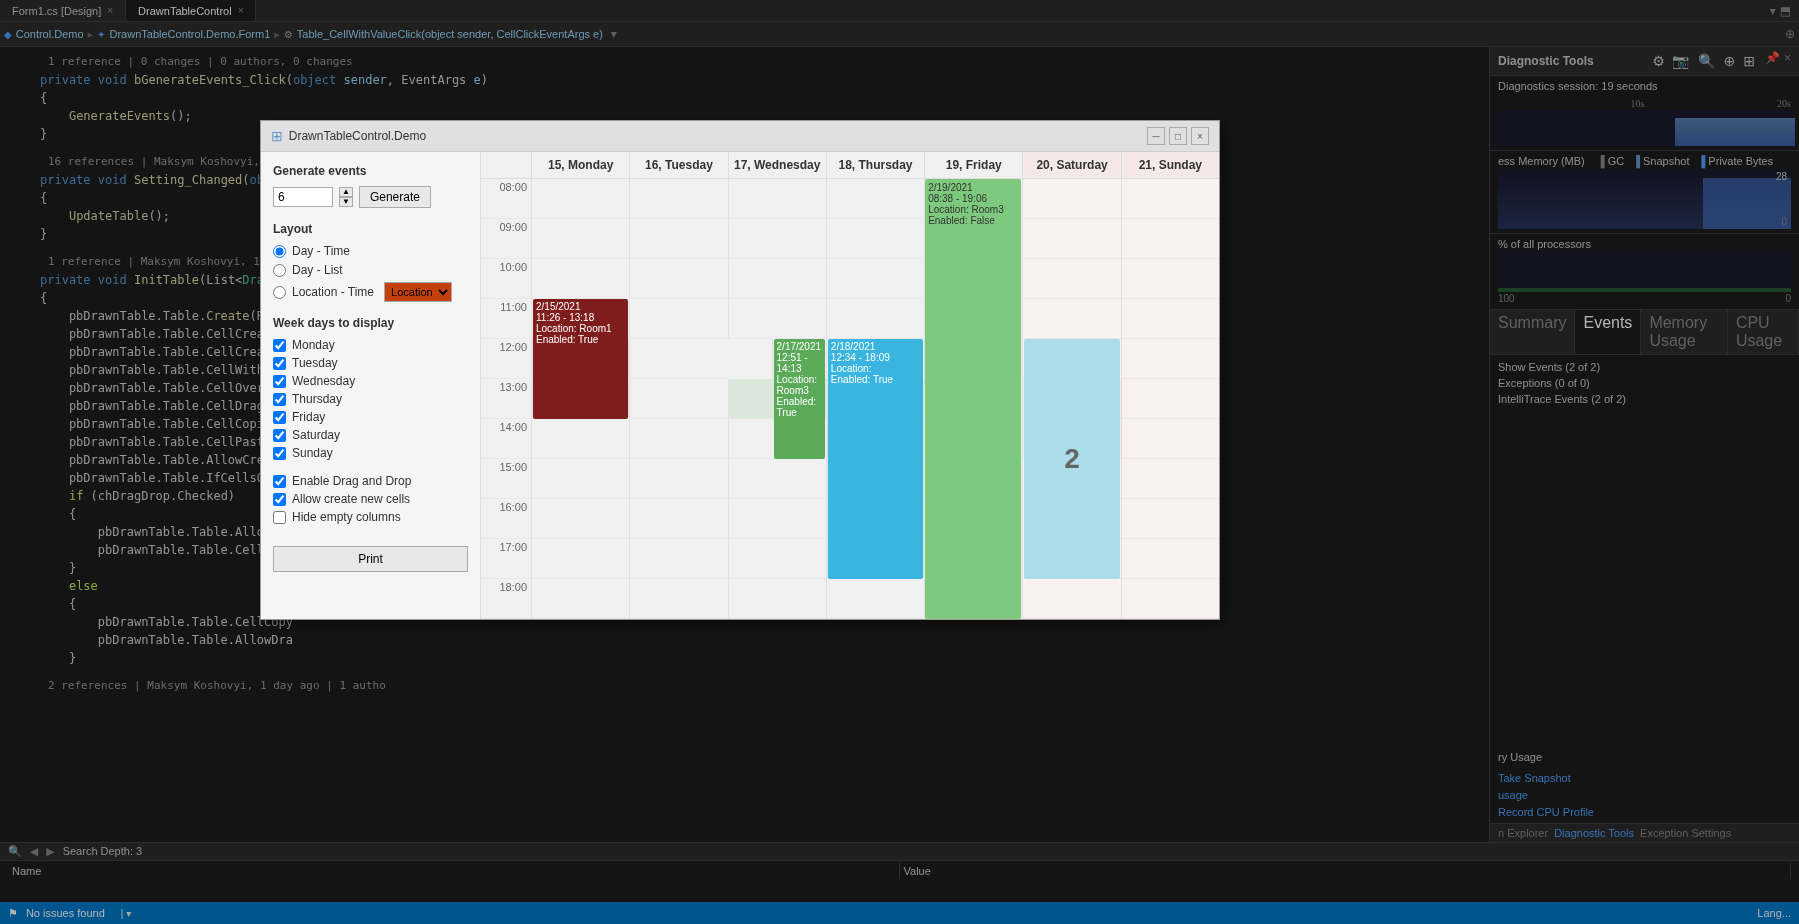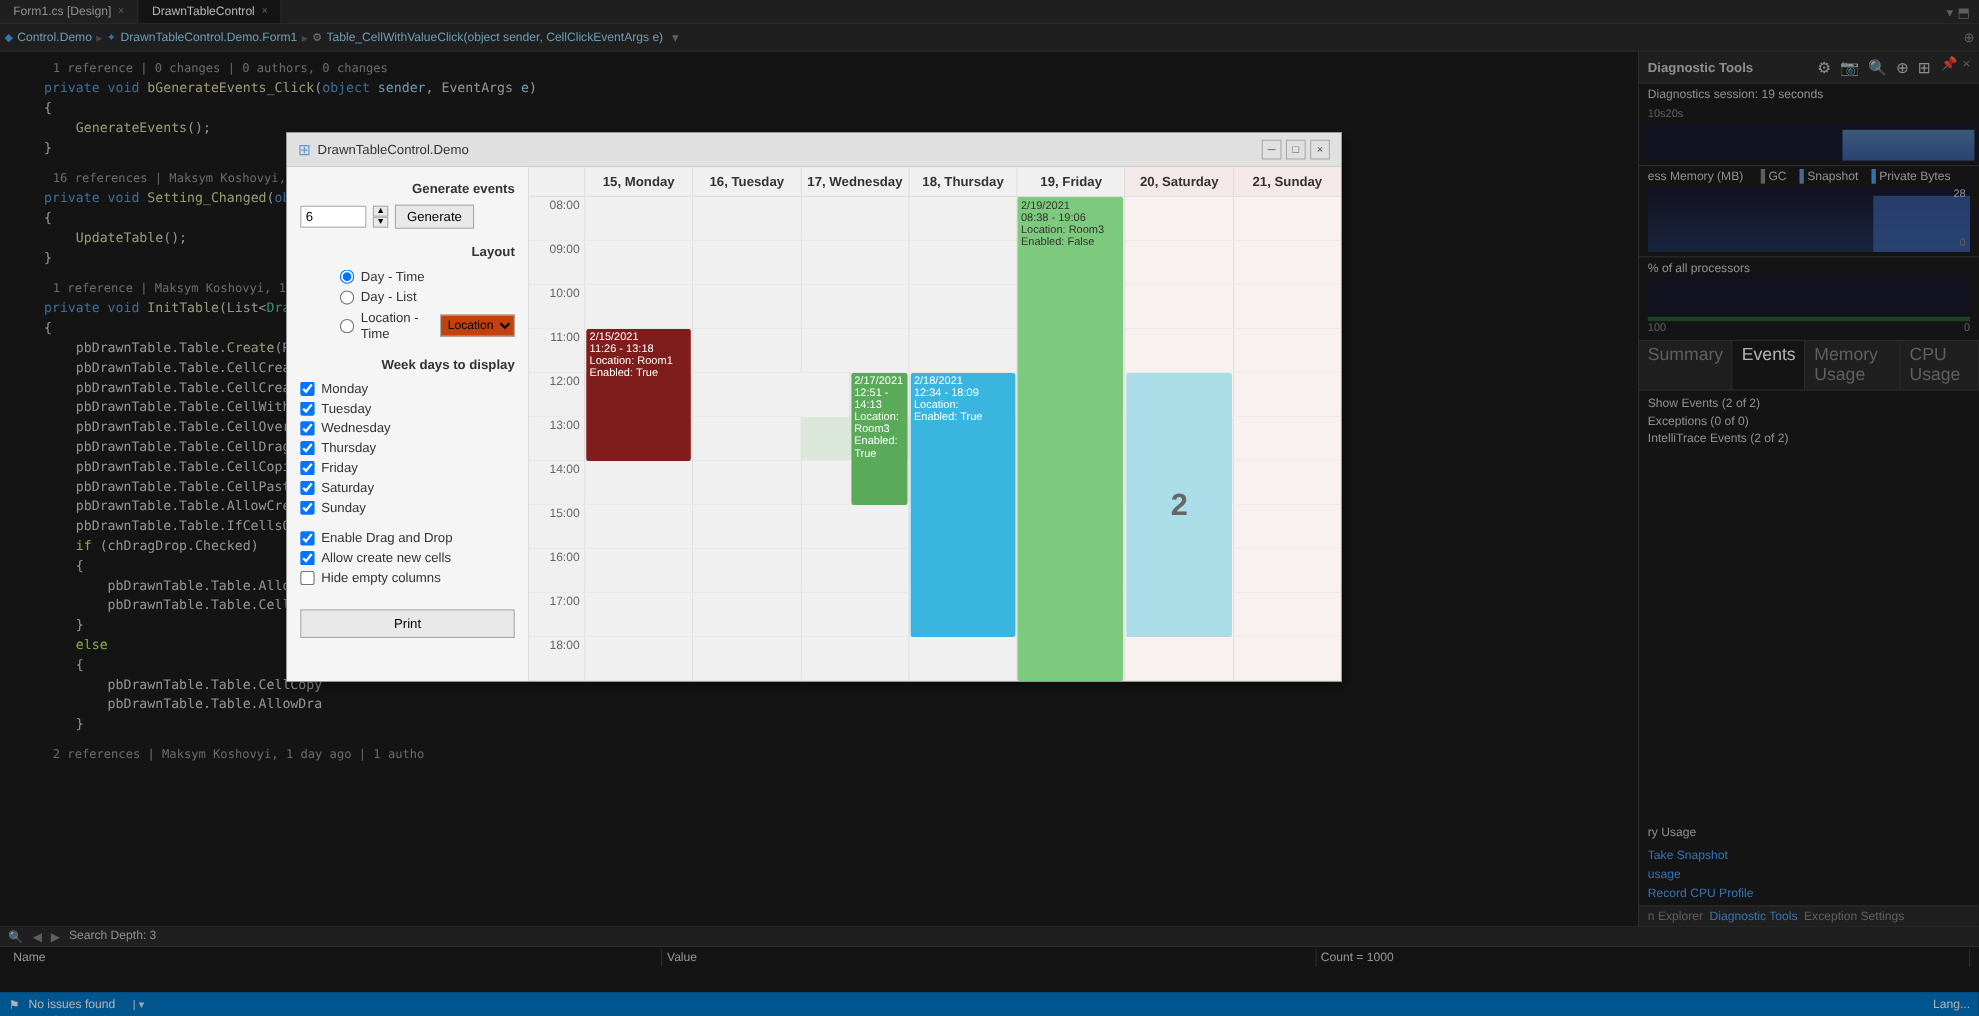--- a/index.html
+++ b/index.html
@@ -38,21 +38,21 @@
     
     .diag-panel { width: 310px; background: #1e1e1e; border-left: 1px solid #3f3f46; display: flex; flex-direction: column; }
     .diag-header { background: #2d2d2d; padding: 4px 8px; display: flex; align-items: center; justify-content: space-between; border-bottom: 1px solid #3f3f46; }
     .diag-title { color: #ccc; font-size: 12px; font-weight: bold; }
     .diag-icons { display: flex; gap: 4px; }
     .diag-icon { color: #ccc; font-size: 14px; cursor: pointer; padding: 2px; }
     .diag-session { color: #ccc; font-size: 11px; padding: 4px 8px; }
 
     
     .timeline { height: 55px; background: #1e1e1e; position: relative; border-bottom: 1px solid #3f3f46; }
-    .timeline-ruler { display: flex; padding: 2px 8px; color: #888; font-size: 10px; }
+    .timeline-ruler { display: flex; justify-content: space-between; padding: 2px 8px; color: #888; font-size: 10px; font-family: Liberation Serif, serif; }
     .timeline-chart { height: 35px; background: #1a1a2e; margin: 0 4px; position: relative; }
 
     
     .memory-section { padding: 4px 8px; border-bottom: 1px solid #3f3f46; }
     .memory-header { display: flex; align-items: center; gap: 4px; color: #ccc; font-size: 11px; margin-bottom: 2px; }
     .memory-chart { height: 60px; background: #1a1a2e; position: relative; overflow: hidden; }
     .memory-value { position: absolute; right: 4px; top: 2px; color: #ccc; font-size: 10px; }
 
     
     .cpu-section { padding: 4px 8px; border-bottom: 1px solid #3f3f46; }
@@ -84,27 +84,27 @@
     .dialog-titlebar { background: #e0e0e0; border-bottom: 1px solid #ccc; padding: 6px 10px; display: flex; align-items: center; justify-content: space-between; }
     .dialog-title { font-size: 12px; color: #333; display: flex; align-items: center; gap: 6px; }
     .dialog-title-icon { color: #6699cc; font-size: 14px; }
     .dialog-controls { display: flex; gap: 4px; }
     .dialog-btn { background: #e0e0e0; border: 1px solid #aaa; width: 18px; height: 18px; display: flex; align-items: center; justify-content: center; cursor: pointer; font-size: 10px; color: #555; }
 
     .dialog-body { display: flex; flex: 1; }
 
     
     .dialog-left { width: 220px; padding: 12px; border-right: 1px solid #ddd; background: #f5f5f5; }
-    .dialog-section-title { font-size: 12px; color: #333; font-weight: bold; margin-bottom: 8px; text-align: right; }
+    .dialog-section-title { font-size: 12px; color: #333; font-weight: bold; margin-bottom: 8px; }
 
     .generate-row { display: flex; align-items: center; gap: 6px; margin-bottom: 14px; }
     .generate-input { width: 60px; border: 1px solid #aaa; padding: 2px 4px; font-size: 12px; background: #fff; }
     .generate-btn { padding: 3px 10px; background: #e8e8e8; border: 1px solid #aaa; font-size: 12px; cursor: pointer; }
 
-    .layout-section { margin-bottom: 14px; margin-left: 36px; }
+    .layout-section { margin-bottom: 14px; }
     .radio-row { display: flex; align-items: center; gap: 6px; margin-bottom: 5px; font-size: 12px; color: #333; }
     .radio-row input[type="radio"] { margin: 0; }
     .location-select { border: 1px solid #aaa; padding: 2px; font-size: 11px; background: #c2410c; margin-left: 4px; }
 
     .days-section { margin-bottom: 14px; }
     .checkbox-row { display: flex; align-items: center; gap: 6px; margin-bottom: 4px; font-size: 12px; color: #333; }
     .checkbox-row input[type="checkbox"] { margin: 0; }
 
     .options-section { margin-bottom: 14px; }
 
@@ -414,21 +414,20 @@
     <div style="flex:1; display:flex; flex-direction:column;">
       <div class="watch-header">
         <span style="color:#888; font-size:11px;">🔍</span>
         <span style="color:#888; font-size:11px;">◀</span>
         <span style="color:#888; font-size:11px;">▶</span>
         <span style="color:#ccc; font-size:11px;">Search Depth: 3</span>
       </div>
       <div class="watch-content">
         <div class="watch-col">Name</div>
         <div class="watch-col">Value</div>
-        <div class="watch-col">Count = 1000</div>
       </div>
     </div>
   </div>
 
   <div class="status-bar">
     <span>⚑</span>
     <span>No issues found</span>
     <span style="margin-left:8px; font-size:10px; color:#eee;">| ▾</span>
     <span style="margin-left:auto; font-size:11px;">Lang...</span>
   </div>

